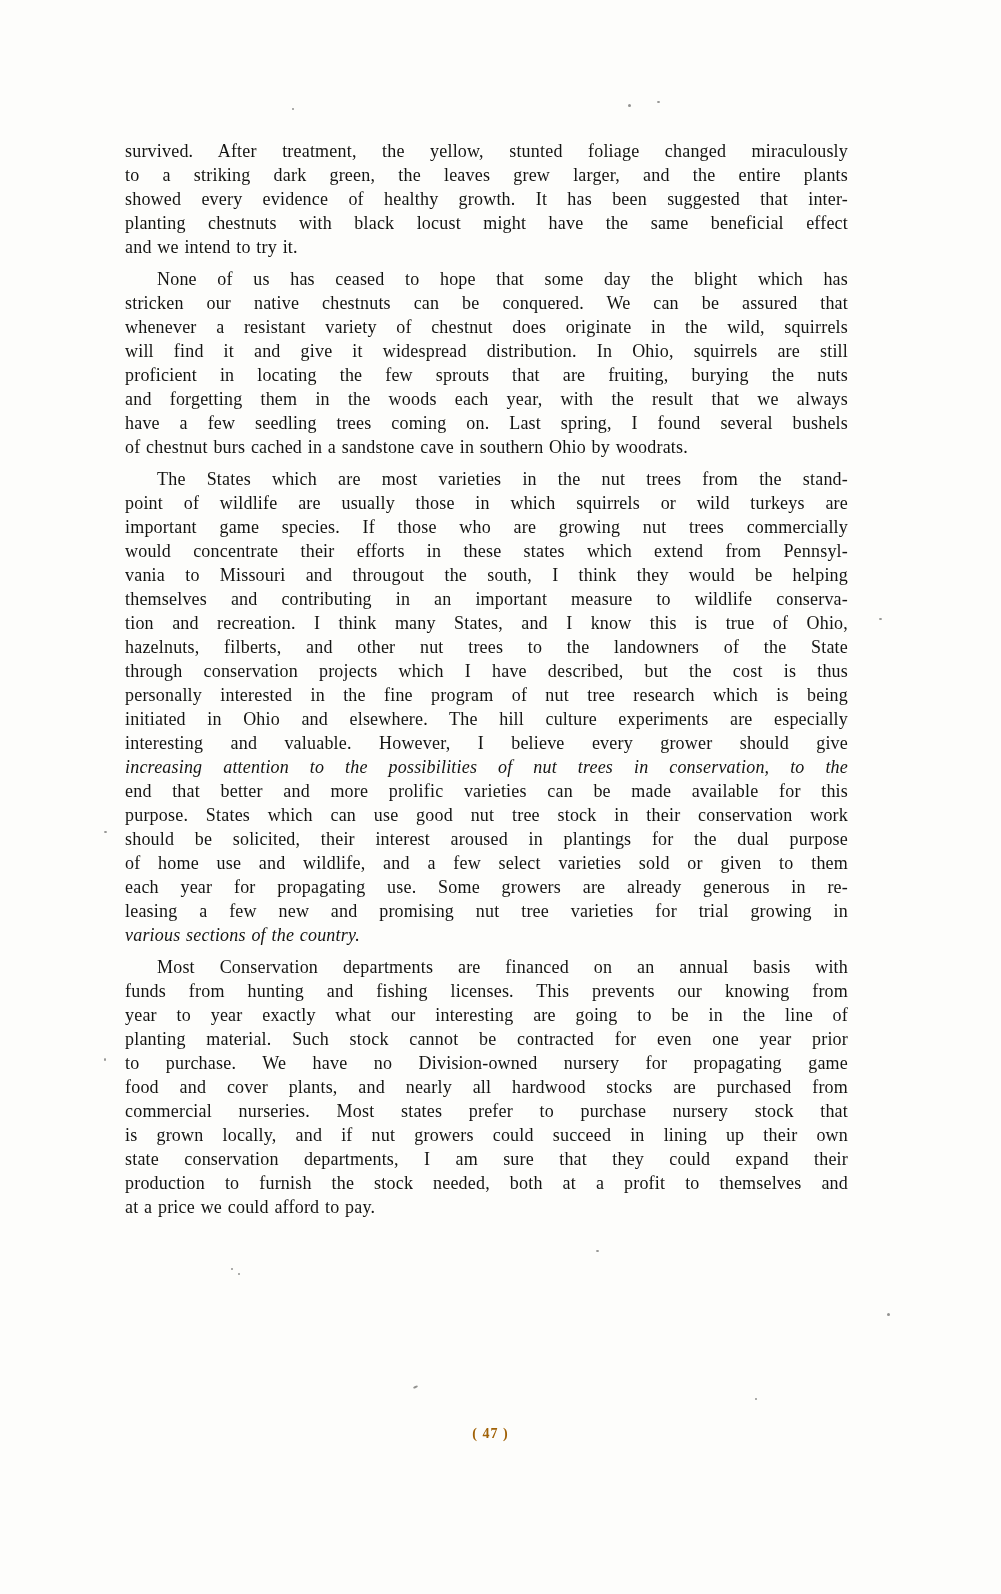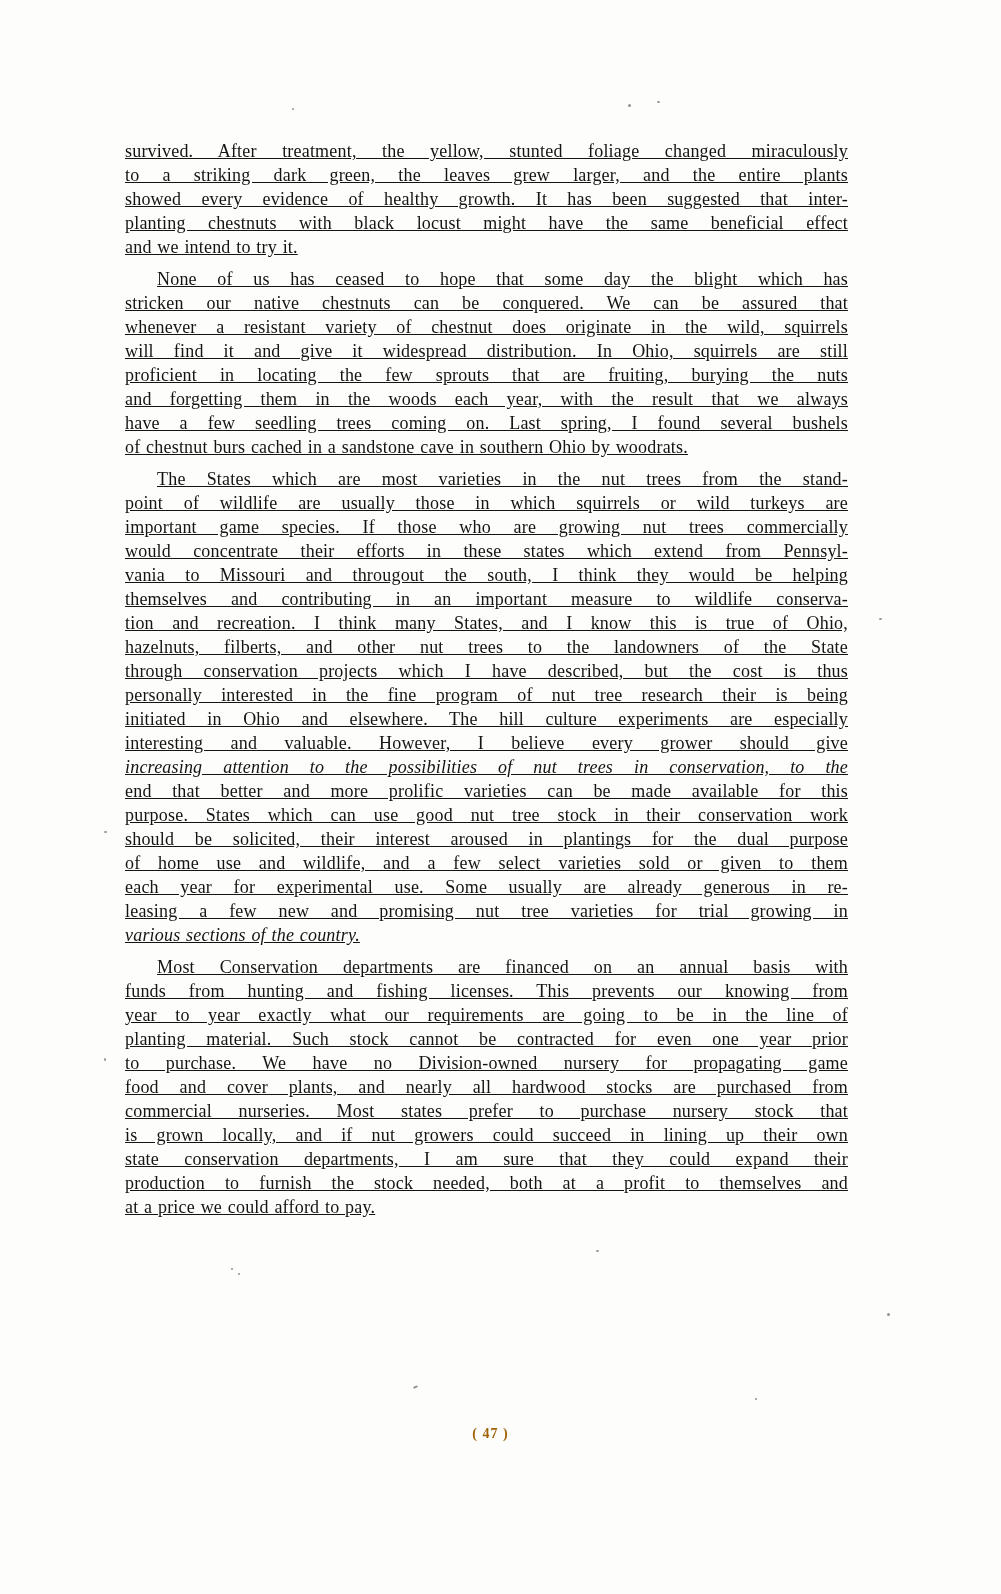--- a/index.html
+++ b/index.html
@@ -24,21 +24,20 @@
     left: 125px;
     top: 139px;
     width: 731px;
     font-size: 18px;
     line-height: 24px;
     letter-spacing: 0.2px;
     word-spacing: 1px;
   }
   .paragraph {
     margin: 0 8px 8px 0;
-    text-decoration: underline;
   }
   .line {
     text-align: justify;
     text-align-last: justify;
     white-space: normal;
   }
   .line.last {
     text-align-last: left;
   }
   .line.indent {
@@ -103,36 +102,36 @@
       <div class="paragraph">
         <div class="line indent">The States which are most varieties in the nut trees from the stand-</div>
         <div class="line">point of wildlife are usually those in which squirrels or wild turkeys are</div>
         <div class="line">important game species. If those who are growing nut trees commercially</div>
         <div class="line">would concentrate their efforts in these states which extend from Pennsyl-</div>
         <div class="line">vania to Missouri and througout the south, I think they would be helping</div>
         <div class="line">themselves and contributing in an important measure to wildlife conserva-</div>
         <div class="line">tion and recreation. I think many States, and I know this is true of Ohio,</div>
         <div class="line">hazelnuts, filberts, and other nut trees to the landowners of the State</div>
         <div class="line">through conservation projects which I have described, but the cost is thus</div>
-        <div class="line">personally interested in the fine program of nut tree research their is being</div>
+        <div class="line">personally interested in the fine program of nut tree research which is being</div>
         <div class="line">initiated in Ohio and elsewhere. The hill culture experiments are especially</div>
         <div class="line">interesting and valuable. However, I believe every grower should give</div>
         <div class="line em">increasing attention to the possibilities of nut trees in conservation, to the</div>
         <div class="line">end that better and more prolific varieties can be made available for this</div>
         <div class="line">purpose. States which can use good nut tree stock in their conservation work</div>
         <div class="line">should be solicited, their interest aroused in plantings for the dual purpose</div>
         <div class="line">of home use and wildlife, and a few select varieties sold or given to them</div>
-        <div class="line">each year for experimental use. Some usually are already generous in re-</div>
+        <div class="line">each year for propagating use. Some growers are already generous in re-</div>
         <div class="line">leasing a few new and promising nut tree varieties for trial growing in</div>
         <div class="line last em">various sections of the country.</div>
       </div>
       <div class="paragraph">
         <div class="line indent">Most Conservation departments are financed on an annual basis with</div>
         <div class="line">funds from hunting and fishing licenses. This prevents our knowing from</div>
-        <div class="line">year to year exactly what our requirements are going to be in the line of</div>
+        <div class="line">year to year exactly what our interesting are going to be in the line of</div>
         <div class="line">planting material. Such stock cannot be contracted for even one year prior</div>
         <div class="line">to purchase. We have no Division-owned nursery for propagating game</div>
         <div class="line">food and cover plants, and nearly all hardwood stocks are purchased from</div>
         <div class="line">commercial nurseries. Most states prefer to purchase nursery stock that</div>
         <div class="line">is grown locally, and if nut growers could succeed in lining up their own</div>
         <div class="line">state conservation departments, I am sure that they could expand their</div>
         <div class="line">production to furnish the stock needed, both at a profit to themselves and</div>
         <div class="line last">at a price we could afford to pay.</div>
       </div>
     </div>

